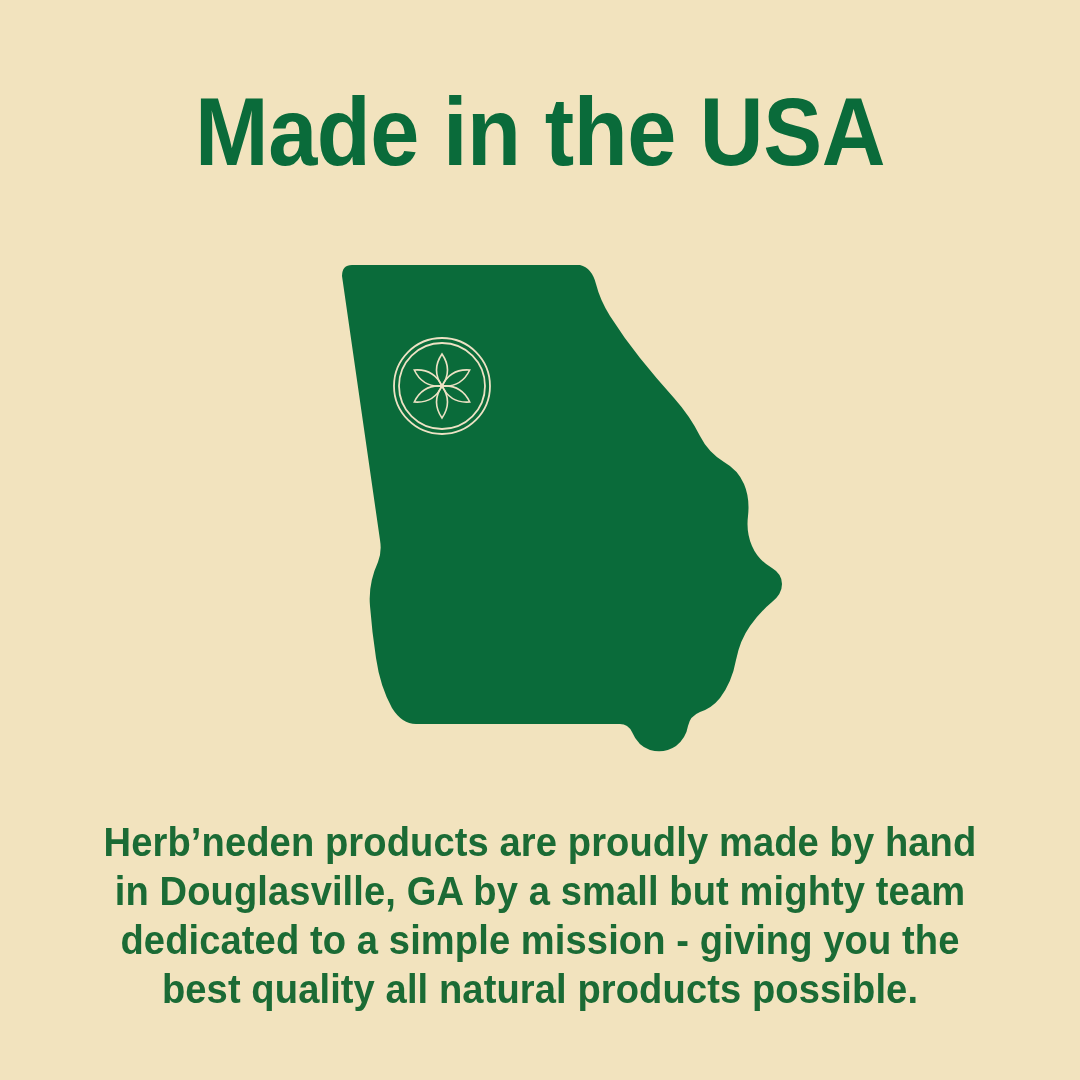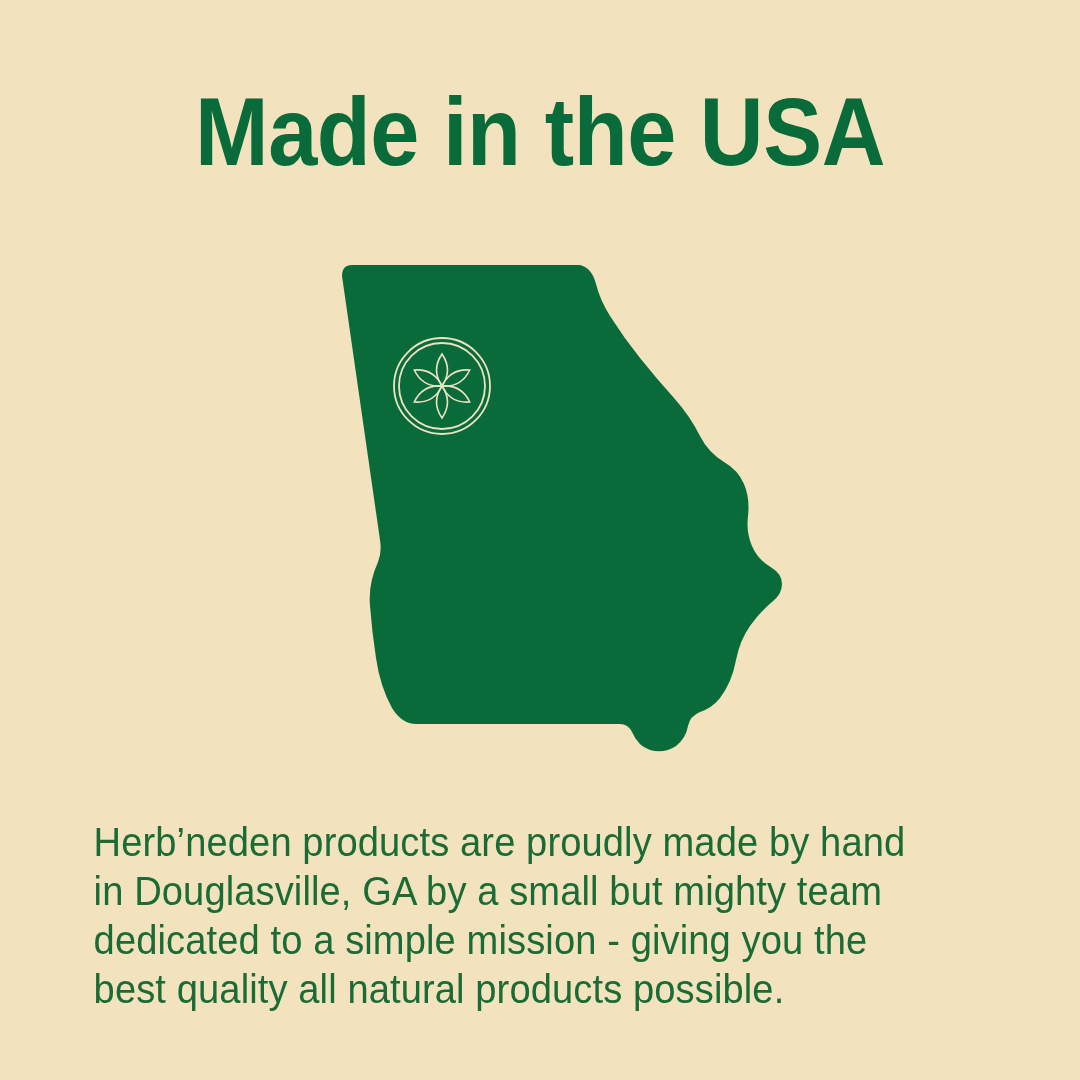--- a/index.html
+++ b/index.html
@@ -58,25 +58,25 @@
     height: 530px;
     overflow: visible;
   }
 
   
   .body-copy {
     position: absolute;
     top: 818px;
     left: 60px;
     width: 960px;
-    text-align: left;
+    text-align: center;
     color: #1B6B35;
     font-family: "Liberation Sans Narrow", "Liberation Sans", sans-serif;
     font-size: 41px;
-    font-weight: 400;
+    font-weight: 700;
     line-height: 49px;
     letter-spacing: 0.1px;
   }
 
   .body-copy .line {
     display: block;
     white-space: nowrap;
     transform: scaleX(0.93);
     transform-origin: 50% 50%;
   }

